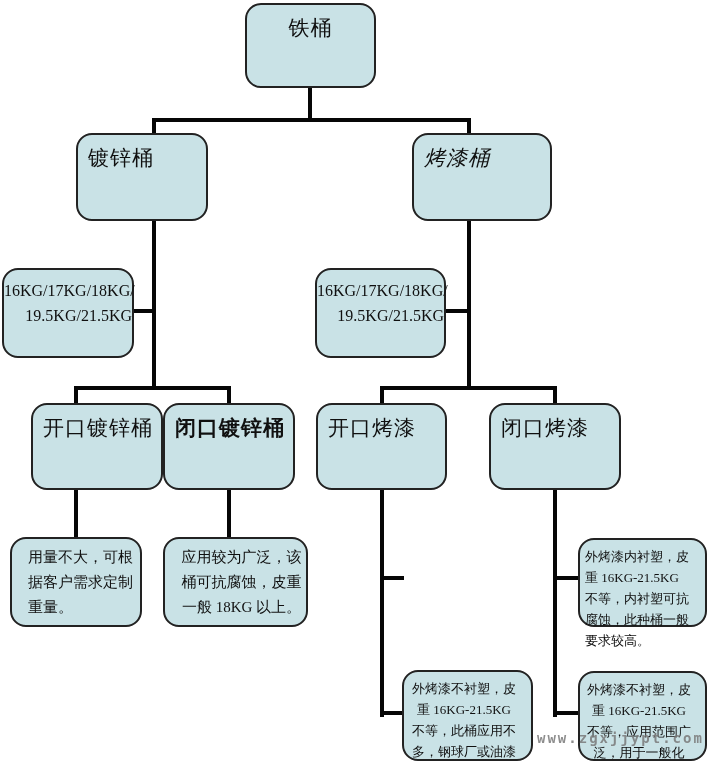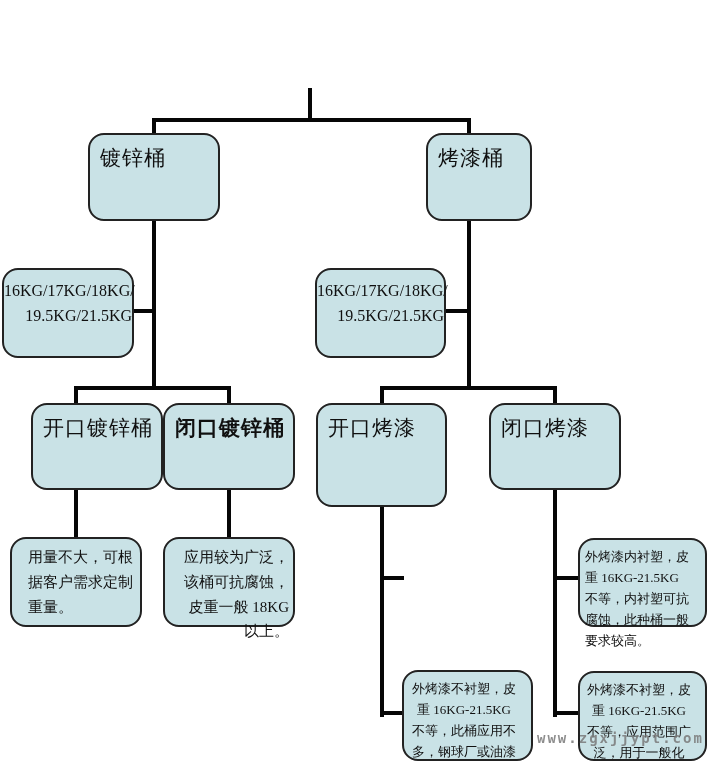--- a/index.html
+++ b/index.html
@@ -93,54 +93,57 @@
 
   <div class="conn" style="left:74px;  top:488px; width:4px;   height:51px;"></div>
   <div class="conn" style="left:227px; top:488px; width:4px;   height:51px;"></div>
   <div class="conn" style="left:380px; top:488px; width:4px;   height:229px;"></div>
   <div class="conn" style="left:380px; top:576px; width:24px;  height:4px;"></div>
   <div class="conn" style="left:380px; top:711px; width:24px;  height:4px;"></div>
   <div class="conn" style="left:553px; top:488px; width:4px;   height:229px;"></div>
   <div class="conn" style="left:553px; top:576px; width:27px;  height:4px;"></div>
   <div class="conn" style="left:553px; top:711px; width:27px;  height:4px;"></div>
 
+  <div class="node lvl center" style="left:245px; top:3px; width:131px; height:85px;">
+    <span>铁桶</span>
+  </div>
 
-  <div class="node lvl" style="left:88px; top:133px; width:132px; height:88px;">
+  <div class="node lvl" style="left:76px; top:133px; width:132px; height:88px;">
     <span>镀锌桶</span>
   </div>
-  <div class="node lvl" style="left:426px; top:133px; width:106px; height:88px;">
+  <div class="node lvl" style="left:412px; top:133px; width:140px; height:88px;font-style:italic;">
     <span>烤漆桶</span>
   </div>
 
   <div class="node weights" style="left:2px; top:268px; width:132px; height:90px;">
     <div>16KG/17KG/18KG/</div>
     <div>19.5KG/21.5KG</div>
   </div>
   <div class="node weights" style="left:315px; top:268px; width:131px; height:90px;">
     <div>16KG/17KG/18KG/</div>
     <div>19.5KG/21.5KG</div>
   </div>
 
   <div class="node lvl" style="left:10px; top:403px; width:132px; height:87px;margin-left:21px;">
     <span>开口镀锌桶</span>
   </div>
   <div class="node lvl" style="left:163px; top:403px; width:132px; height:87px;font-weight:bold;">
     <span>闭口镀锌桶</span>
   </div>
-  <div class="node lvl" style="left:316px; top:403px; width:131px; height:104px;">
+  <div class="node lvl" style="left:316px; top:403px; width:131px; height:87px;">
     <span>开口烤漆</span>
   </div>
   <div class="node lvl" style="left:489px; top:403px; width:132px; height:87px;">
     <span>闭口烤漆</span>
   </div>
 
   <div class="node note" style="left:10px; top:537px; width:132px; height:90px;">
     <span>用量不大，可根据客户需求定制重量。</span>
   </div>
-  <div class="node note tc" style="left:163px; top:537px; width:132px; height:90px;text-align:right;">
+  <div class="node note tc" style="left:163px; top:537px; width:145px; height:90px;">
     <span>应用较为广泛，该桶可抗腐蚀，皮重一般 18KG 以上。</span>
   </div>
   <div class="node note-sm tc" style="left:402px; top:670px; width:131px; height:91px;">
     <span>外烤漆不衬塑，皮重 16KG-21.5KG 不等，此桶应用不多，钢球厂或油漆厂可应用。</span>
   </div>
   <div class="node note-sm" style="left:578px; top:538px; width:129px; height:89px;">
     <span>外烤漆内衬塑，皮重 16KG-21.5KG 不等，内衬塑可抗腐蚀，此种桶一般要求较高。</span>
   </div>
   <div class="node note-sm tc" style="left:578px; top:671px; width:129px; height:90px;">
     <span>外烤漆不衬塑，皮重 16KG-21.5KG 不等，应用范围广泛，用于一般化工。</span>

